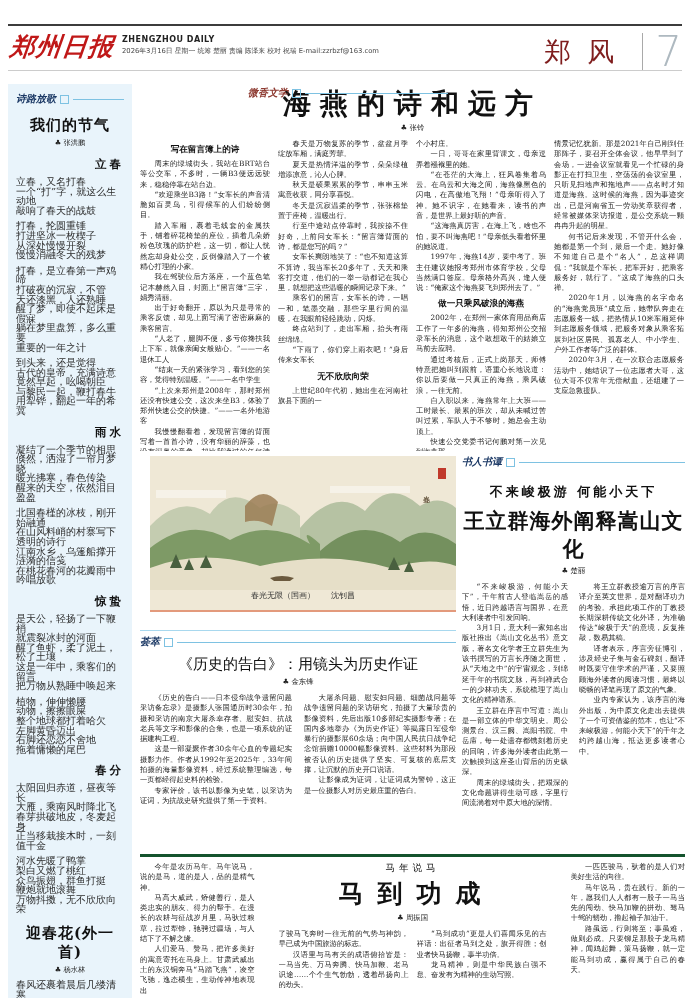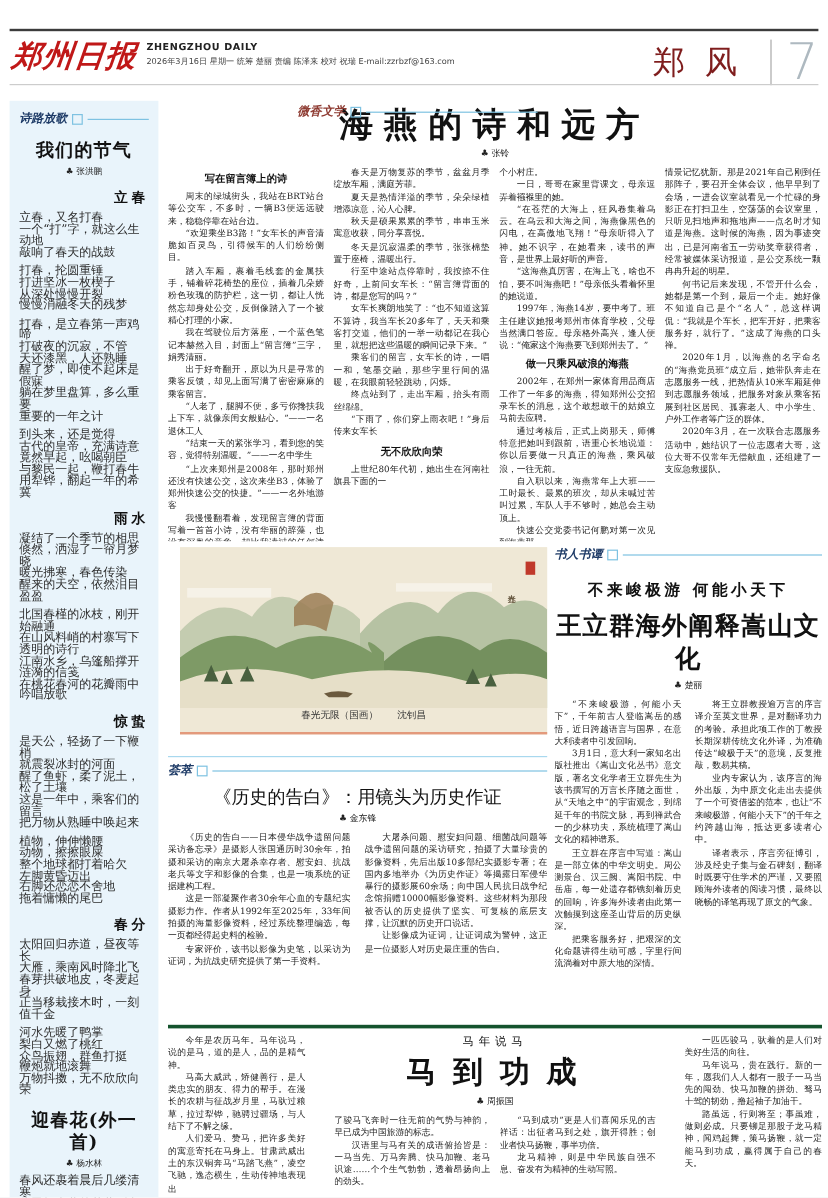--- a/index.html
+++ b/index.html
@@ -267,26 +267,26 @@
         <span class="deco-line"></span>
       </div>
       <div class="books-kicker">不来峻极游 何能小天下</div>
       <h2 class="books-title">王立群海外阐释嵩山文化</h2>
       <div class="byline">♣ 楚丽</div>
       <div class="cols2b">
         <div class="colb">
             <p class="para">“不来峻极游，何能小天下”，千年前古人登临嵩岳的感悟，近日跨越语言与国界，在意大利读者中引发回响。</p>
             <p class="para">3月1日，意大利一家知名出版社推出《嵩山文化丛书》意文版，著名文化学者王立群先生为该书撰写的万言长序随之面世，从“天地之中”的宇宙观念，到绵延千年的书院文脉，再到禅武合一的少林功夫，系统梳理了嵩山文化的精神谱系。</p>
             <p class="para">王立群在序言中写道：嵩山是一部立体的中华文明史。周公测景台、汉三阙、嵩阳书院、中岳庙，每一处遗存都镌刻着历史的回响，许多海外读者由此第一次触摸到这座圣山背后的历史纵深。</p>
-            <p class="para">把乘客服务好，把艰深的文化命题讲得生动可感，字里行间流淌着对中原大地的深情。</p>
+            <p class="para">周末的绿城街头，把艰深的文化命题讲得生动可感，字里行间流淌着对中原大地的深情。</p>
           </div>
         <div class="colb">
             <p class="para">将王立群教授逾万言的序言译介至英文世界，是对翻译功力的考验。承担此项工作的丁教授长期深耕传统文化外译，为准确传达“峻极于天”的意境，反复推敲，数易其稿。</p>
+            <p class="para">译者表示，序言旁征博引，涉及经史子集与金石碑刻，翻译时既要守住学术的严谨，又要照顾海外读者的阅读习惯，最终以晓畅的译笔再现了原文的气象。</p>
             <p class="para">业内专家认为，该序言的海外出版，为中原文化走出去提供了一个可资借鉴的范本，也让“不来峻极游，何能小天下”的千年之约跨越山海，抵达更多读者心中。</p>
-            <p class="para">译者表示，序言旁征博引，涉及经史子集与金石碑刻，翻译时既要守住学术的严谨，又要照顾海外读者的阅读习惯，最终以晓畅的译笔再现了原文的气象。</p>
           </div>
       </div>
     </section>
 
     <section class="huicui">
       <div class="deco">
         <span class="deco-label navy">荟萃</span>
         <span class="deco-box"></span>
         <span class="deco-line"></span>
       </div>

